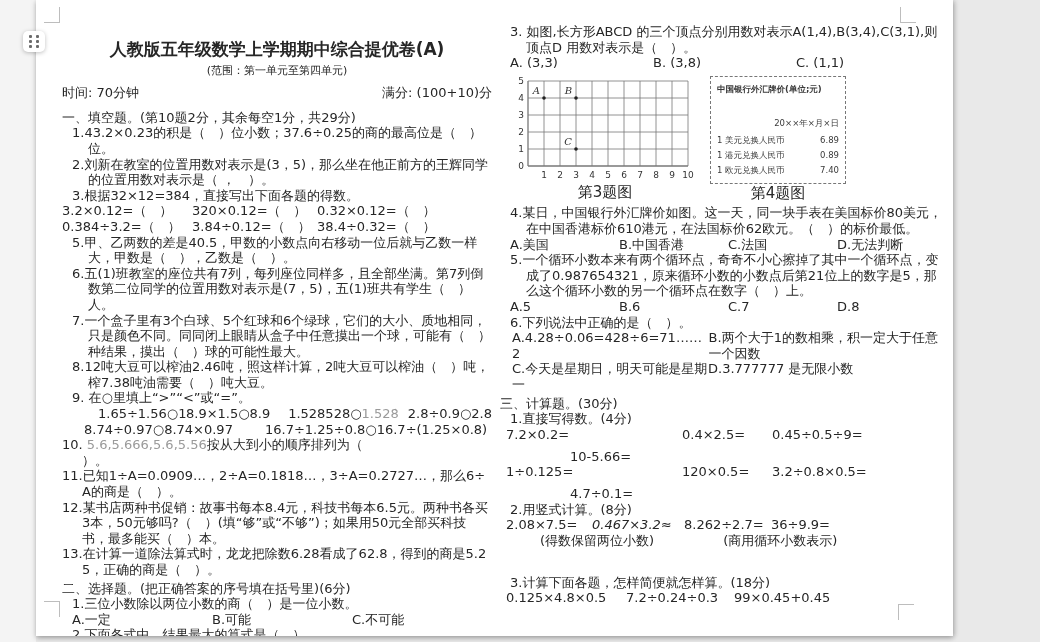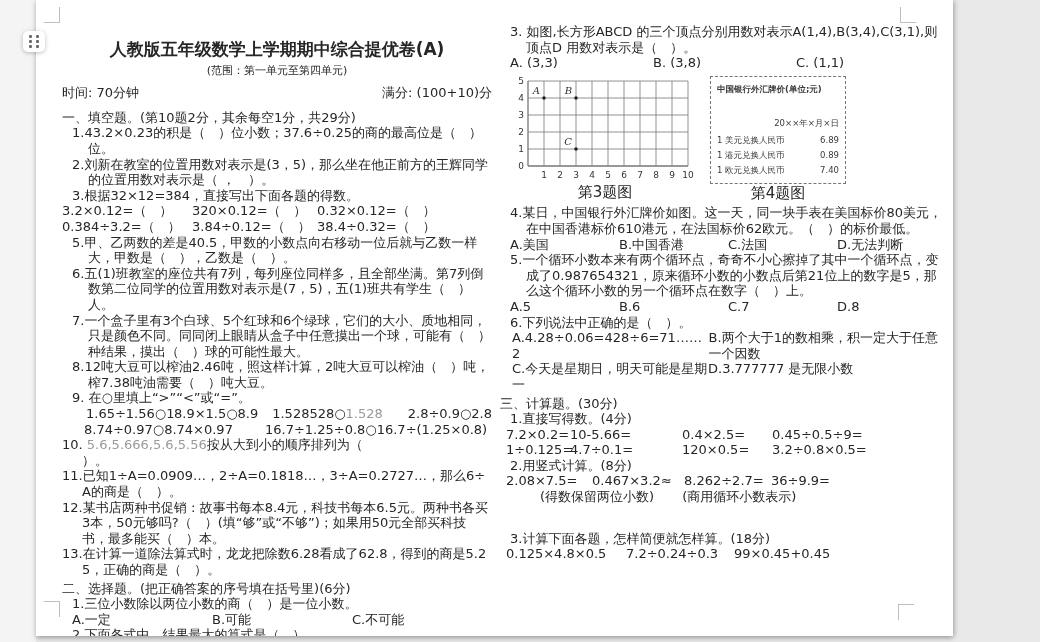--- a/index.html
+++ b/index.html
@@ -19,45 +19,45 @@
   .title{font-size:17px;font-weight:600;text-align:center;margin:16px 0 5px;}
   .subtitle{text-align:center;margin:0 0 7px;font-size:11px;}
   .meta{display:flex;justify-content:space-between;gap:64px;margin:0 0 9px;}
   .qh{margin:3px 0 0;}
   .q{margin:0 0 0 10px;padding-left:16px;text-indent:-16px;word-break:break-all;}
   .q.q2{margin-left:0;padding-left:20px;text-indent:-20px;}
   .eqrow{display:flex;}
   .eqrow.g3{}
   .eqrow.g3 .cell:nth-child(1){width:130px;}
   .eqrow.g3 .cell:nth-child(2){width:125px;}
-  .eqrow.r9a{margin-left:24px;}
+  .eqrow.r9a{margin-left:36px;}
   .eqrow.r9a .cell:nth-child(1){width:88px;}
   .eqrow.r9a .cell:nth-child(2){width:100px;}
-  .eqrow.r9a .cell:nth-child(3){width:138px;}
+  .eqrow.r9a .cell:nth-child(3){width:138px;text-align:center;}
   .eqrow.r9b{margin-left:22px;}
   .eqrow.r9b .cell:nth-child(1){width:181px;}
   .opts{display:flex;margin-left:10px;}
   .opts.o3l .cell{width:146px;}
   .opts.o3r .cell{width:143px;}
   .opts.o4 .cell{width:115px;}
   .optline{display:flex;margin-left:12px;}
   .optline.ab .cell:first-child{width:233px;}
   .optline.cd .cell:first-child{width:196px;}
   .calcrow{display:flex;margin-left:6px;}
   .calcrow.c1 .cell:nth-child(1){width:64px;}
-  .calcrow.c1 .cell:nth-child(2){width:112px;}
+  .calcrow.c1 .cell:nth-child(2){width:112px;margin-top:22px;}
   .calcrow.c1 .cell:nth-child(3){width:90px;}
   .calcrow.c2 .cell:nth-child(1){width:86px;}
-  .calcrow.c2 .cell:nth-child(2){width:92px;}
+  .calcrow.c2 .cell:nth-child(2){width:92px;font-style:italic;}
   .calcrow.c2 .cell:nth-child(3){width:87px;}
   .calcrow.c3 .cell:nth-child(1){width:120px;}
   .calcrow.c3 .cell:nth-child(2){width:108px;}
   .notesrow{display:flex;}
   .note1{margin-left:40px;}
-  .note2{margin-left:28px;}
+  .note2{margin-left:69px;}
   .workspace{height:26px;}
   .figures{display:flex;gap:14px;margin:5px 0 4px 14px;align-items:flex-start;}
   .figcap{text-align:center;font-size:15px;margin-top:2px;}
   svg text{fill:#333;}
   .rate-card{width:122px;border:1px dashed #777;padding:5px 6px;font-size:8.5px;line-height:14px;color:#3a3a3a;}
   .rate-title{white-space:nowrap;font-weight:600;}
   .rate-date{text-align:right;margin:20px 0 3px;}
   .rate-row{display:flex;justify-content:space-between;line-height:15px;}
   .faint{color:#9a9a9a;}
   .drag-btn{position:absolute;left:23px;top:31px;width:22px;height:21px;background:#fff;border:none;

